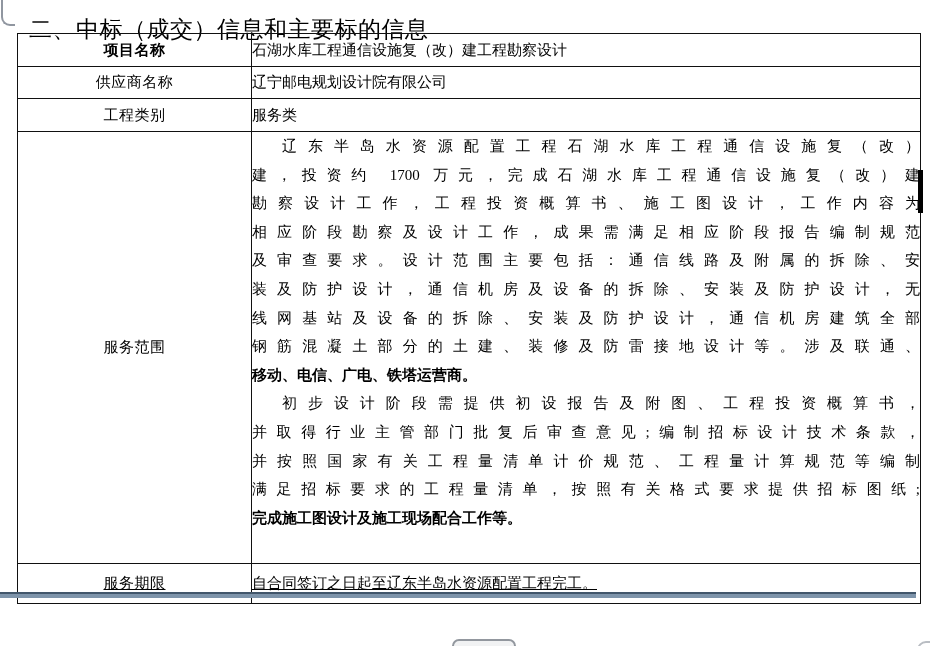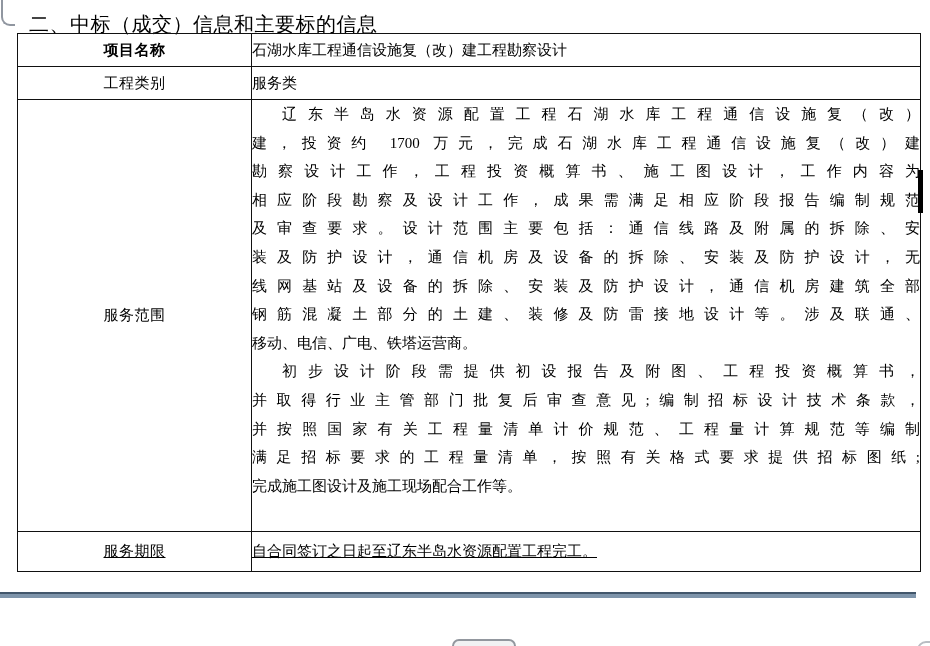--- a/index.html
+++ b/index.html
@@ -8,22 +8,22 @@
     position: relative;
     background: #ffffff;
     overflow: hidden;
     font-family: "Liberation Serif", "DejaVu Serif", serif;
     color: #000000;
   }
 
   
   .doc-title {
     position: absolute;
-    left: 29px; top: 10px;
-    font-size: 20px;
+    left: 29px; top: 16px;
+    font-size: 23px;
     line-height: 28px;
     letter-spacing: 0.5px;
     white-space: nowrap;
   }
 
   
   table.info-table {
     position: absolute;
     left: 17px; top: 33px;
     width: 903px;
@@ -61,21 +61,21 @@
     padding: 4px 9px 0 8px;
     white-space: normal;
     margin-top: 36px;
   }
   .para .jline {
     line-height: 28.6px;
     text-align: justify;
     text-align-last: justify;
   }
   .para .jline.first { text-indent: 2em; }
-  .para .jline.last  { text-align-last: left; }
+  .para .jline.last  { text-align-last: left; font-weight: bold; }
 
   
   .corner-tl {
     position: absolute;
     left: 1px; top: -14px;
     width: 12px; height: 38px;
     border-left: 2px solid #9096a0;
     border-bottom: 2px solid #9096a0;
     border-bottom-left-radius: 9px;
   }
@@ -120,20 +120,24 @@
 <table class="info-table">
   <colgroup>
     <col style="width:234px">
     <col style="width:669px">
   </colgroup>
   <tbody>
     <tr class="r0">
       <td class="label-cell bold">项目名称</td>
       <td class="value-cell">石湖水库工程通信设施复（改）建工程勘察设计</td>
     </tr>
+    <tr class="r1">
+      <td class="label-cell">供应商名称</td>
+      <td class="value-cell">辽宁邮电规划设计院有限公司</td>
+    </tr>
     <tr class="r3">
       <td class="label-cell">工程类别</td>
       <td class="value-cell">服务类</td>
     </tr>
     <tr class="r4">
       <td class="label-cell">服务范围</td>
       <td class="scope-cell">
           <div class="para">
             <div class="jline first">辽东半岛水资源配置工程石湖水库工程通信设施复（改）</div>
             <div class="jline">建，投资约 1700 万元，完成石湖水库工程通信设施复（改）建</div>

